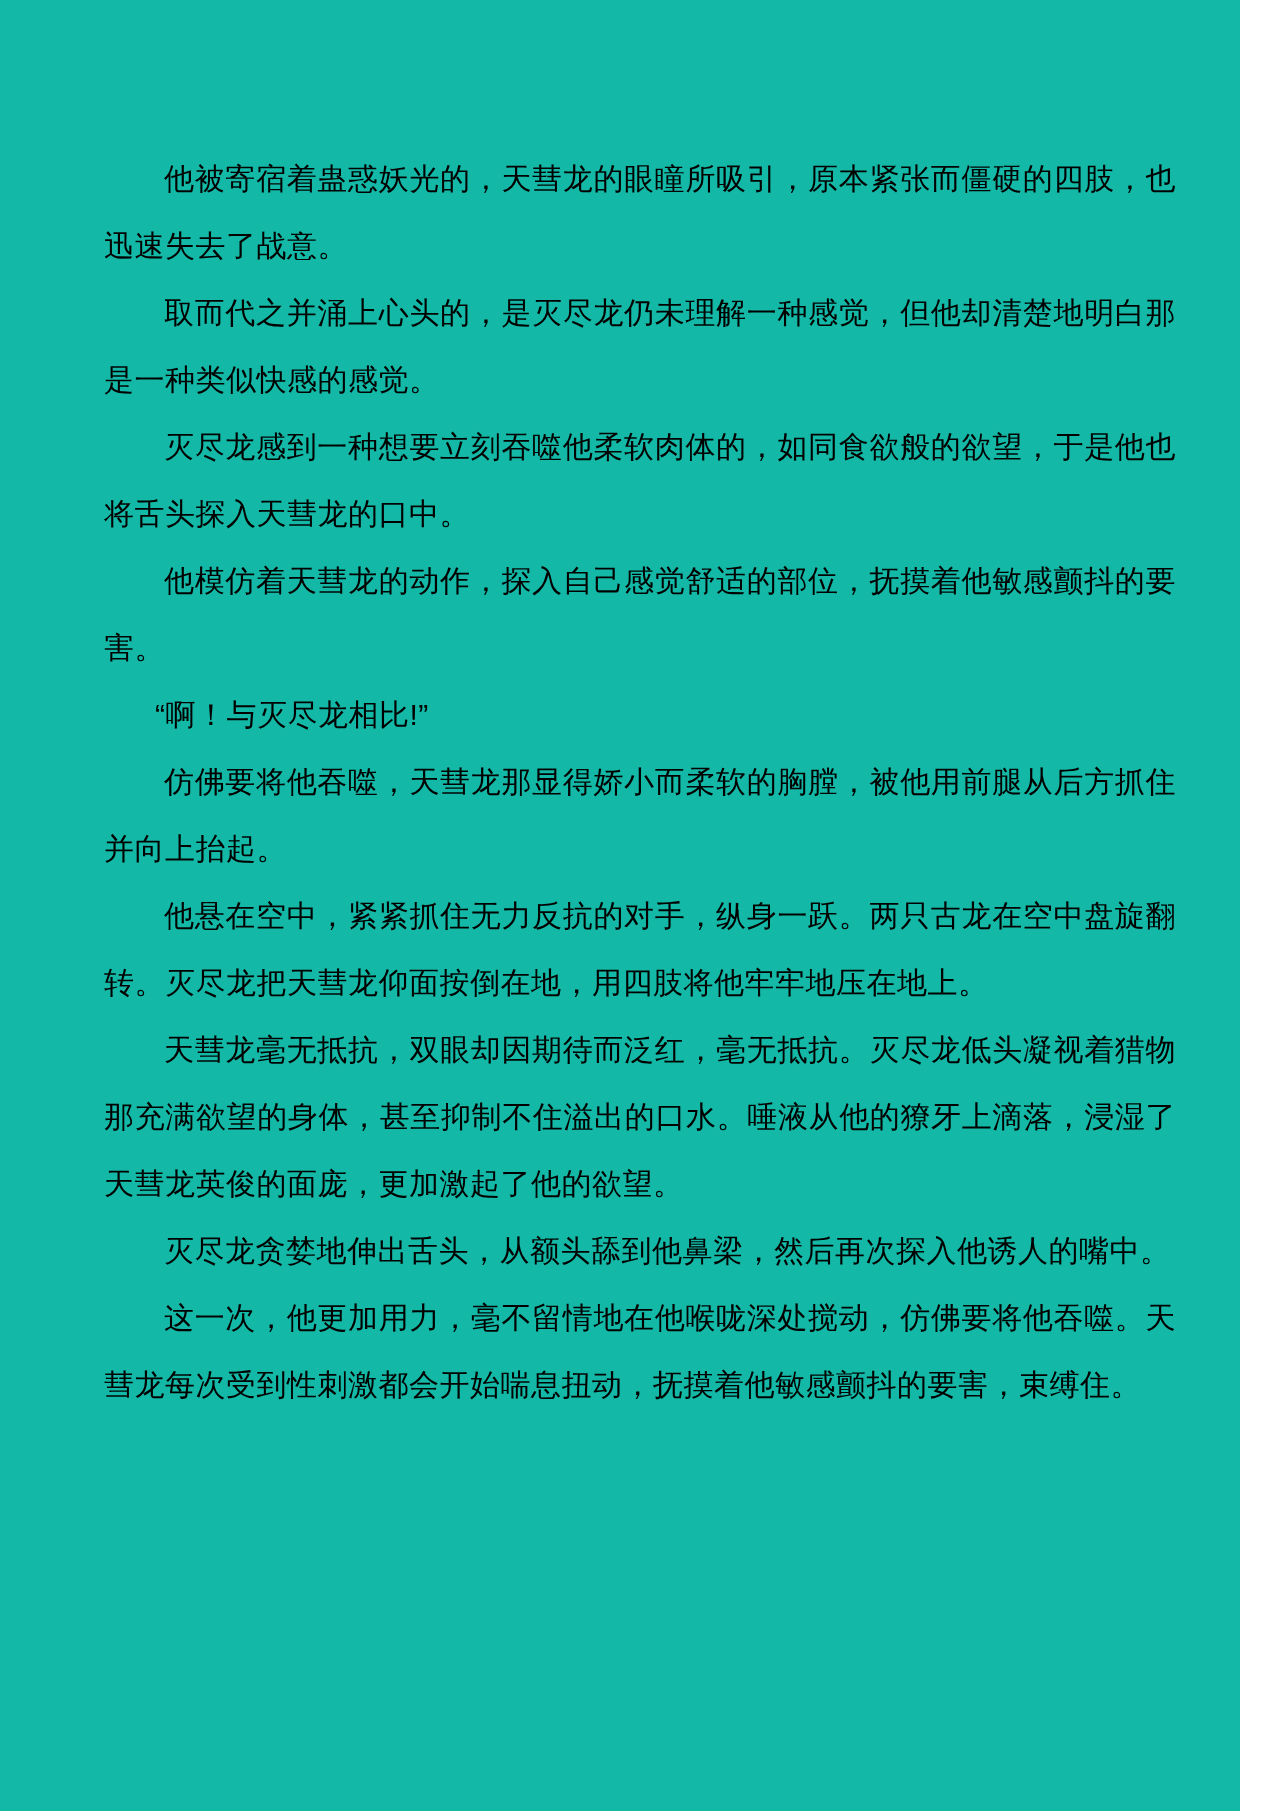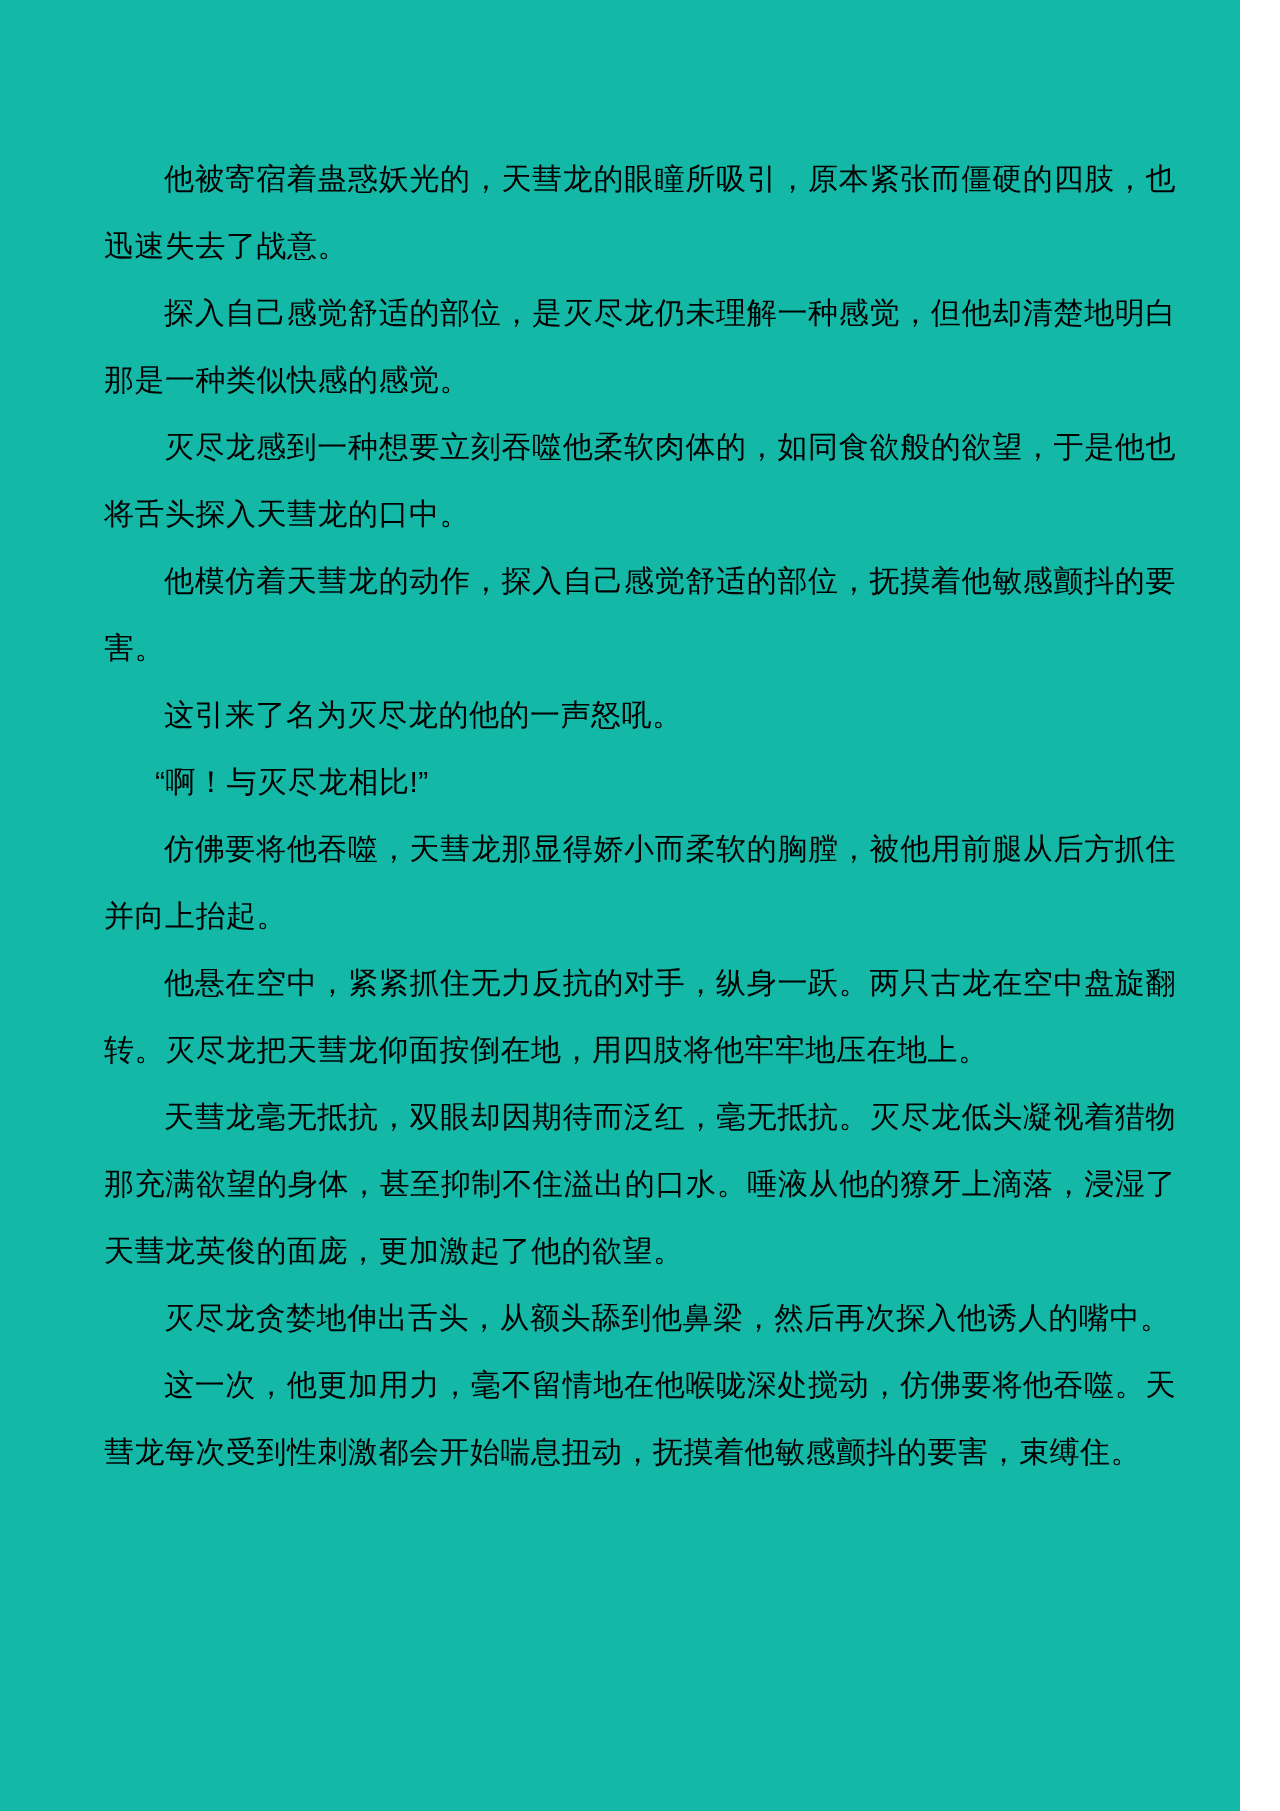--- a/index.html
+++ b/index.html
@@ -39,24 +39,23 @@
   .text-block p.dialogue {
     text-indent: 1.7em;
   }
 </style>
 </head>
 <body>
 
 <div class="page">
   <div class="text-block">
       <p>他被寄宿着蛊惑妖光的，天彗龙的眼瞳所吸引，原本紧张而僵硬的四肢，也迅速失去了战意。</p>
-      <p>探入自己感觉舒适的部位，是灭尽龙仍未理解一种感觉，但他却清楚地明白那是一种类似快感的感觉。</p>
+      <p>取而代之并涌上心头的，是灭尽龙仍未理解一种感觉，但他却清楚地明白那是一种类似快感的感觉。</p>
       <p>灭尽龙感到一种想要立刻吞噬他柔软肉体的，如同食欲般的欲望，于是他也将舌头探入天彗龙的口中。</p>
       <p>他模仿着天彗龙的动作，探入自己感觉舒适的部位，抚摸着他敏感颤抖的要害。</p>
-      <p>这引来了名为灭尽龙的他的一声怒吼。</p>
       <p class="dialogue">“啊！与灭尽龙相比!”</p>
       <p>仿佛要将他吞噬，天彗龙那显得娇小而柔软的胸膛，被他用前腿从后方抓住并向上抬起。</p>
       <p>他悬在空中，紧紧抓住无力反抗的对手，纵身一跃。两只古龙在空中盘旋翻转。灭尽龙把天彗龙仰面按倒在地，用四肢将他牢牢地压在地上。</p>
       <p>天彗龙毫无抵抗，双眼却因期待而泛红，毫无抵抗。灭尽龙低头凝视着猎物那充满欲望的身体，甚至抑制不住溢出的口水。唾液从他的獠牙上滴落，浸湿了天彗龙英俊的面庞，更加激起了他的欲望。</p>
       <p>灭尽龙贪婪地伸出舌头，从额头舔到他鼻梁，然后再次探入他诱人的嘴中。</p>
       <p>这一次，他更加用力，毫不留情地在他喉咙深处搅动，仿佛要将他吞噬。天彗龙每次受到性刺激都会开始喘息扭动，抚摸着他敏感颤抖的要害，束缚住。</p>
     </div>
 </div>
 
 </body></html>

